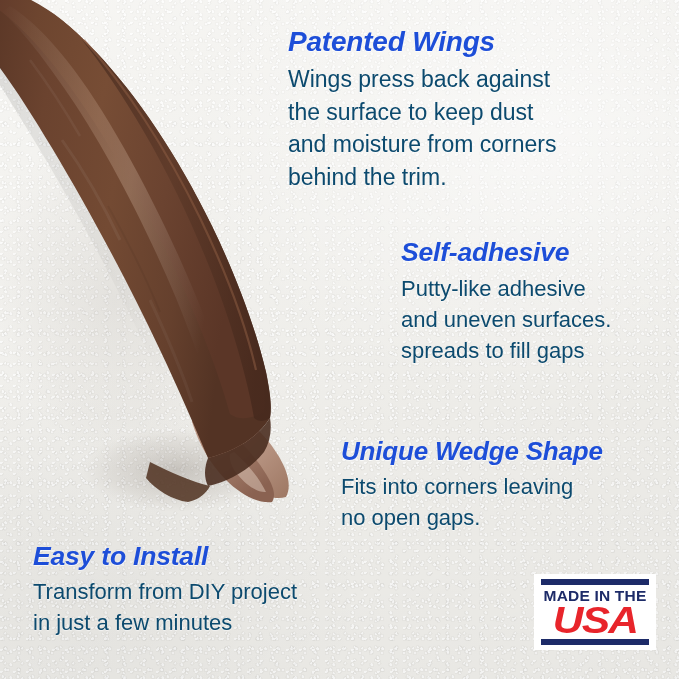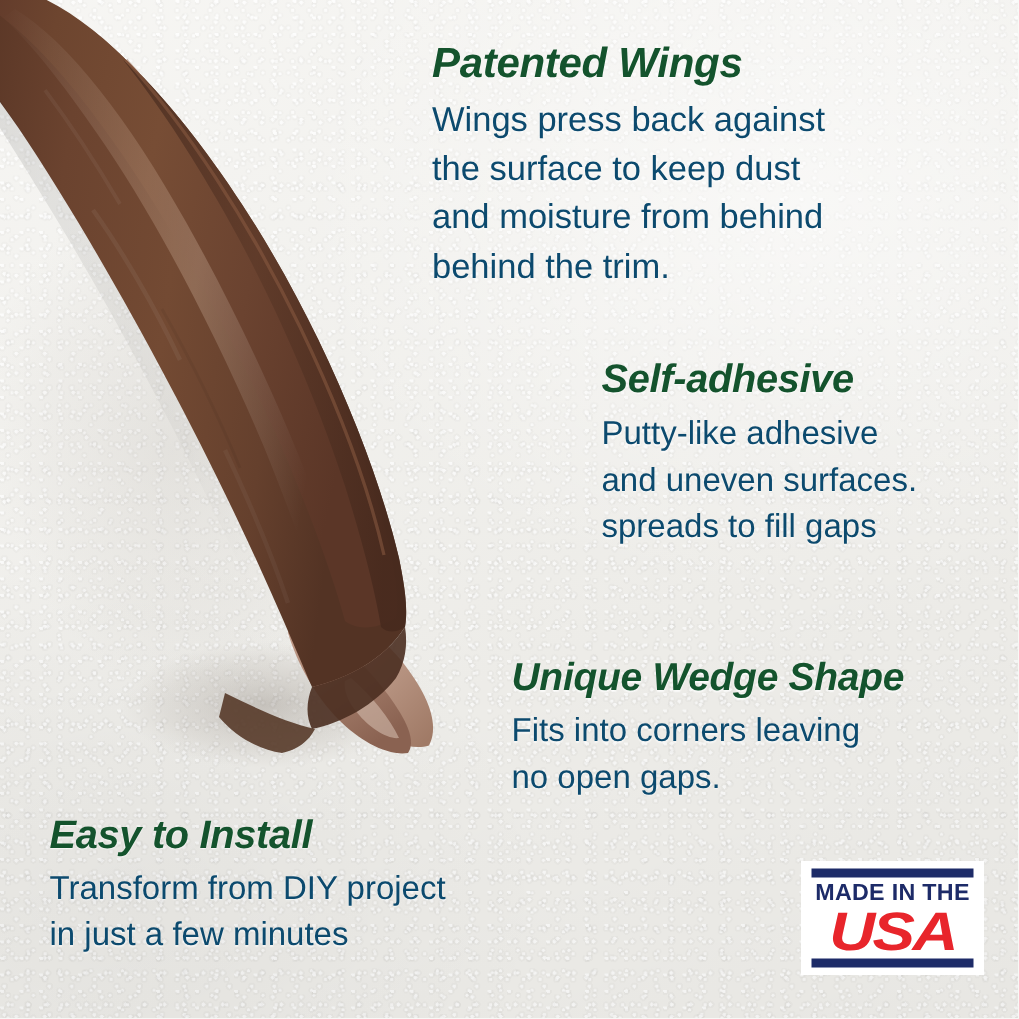--- a/index.html
+++ b/index.html
@@ -58,21 +58,21 @@
   }
   .product-photo svg { display: block; }
 
   
   .feature {
     position: absolute;
   }
   .feature-title {
     font-weight: bold;
     font-style: italic;
-    color: #14532d;
+    color: #1d4ed8;
     letter-spacing: -0.2px;
     white-space: nowrap;
     text-shadow: 0 1px 1px rgba(255,255,255,0.75);
   }
   .feature-body {
     color: #0c4a6e;
     font-weight: 400;
     line-height: 1.42;
     text-shadow: 0 1px 1px rgba(255,255,255,0.6);
   }
@@ -283,21 +283,21 @@
                C 184 432, 168 394, 148 352 C 116 284, 76 210, 40 150
                C 16 110, -6 76, -20 54 Z" fill="url(#gradSoftShadow)" opacity="0.5"></path>
     </svg>
   </div>
 
   <div class="feature" id="feature-wings">
     <div class="feature-title">Patented Wings</div>
     <div class="feature-body">
       <div>Wings press back against</div>
       <div>the surface to keep dust</div>
-      <div>and moisture from behind</div>
+      <div>and moisture from corners</div>
       <div>behind the trim.</div>
     </div>
   </div>
 
   <div class="feature" id="feature-adhesive">
     <div class="feature-title">Self-adhesive</div>
     <div class="feature-body">
       <div>Putty-like adhesive</div>
       <div>and uneven surfaces.</div>
       <div>spreads to fill gaps</div>

